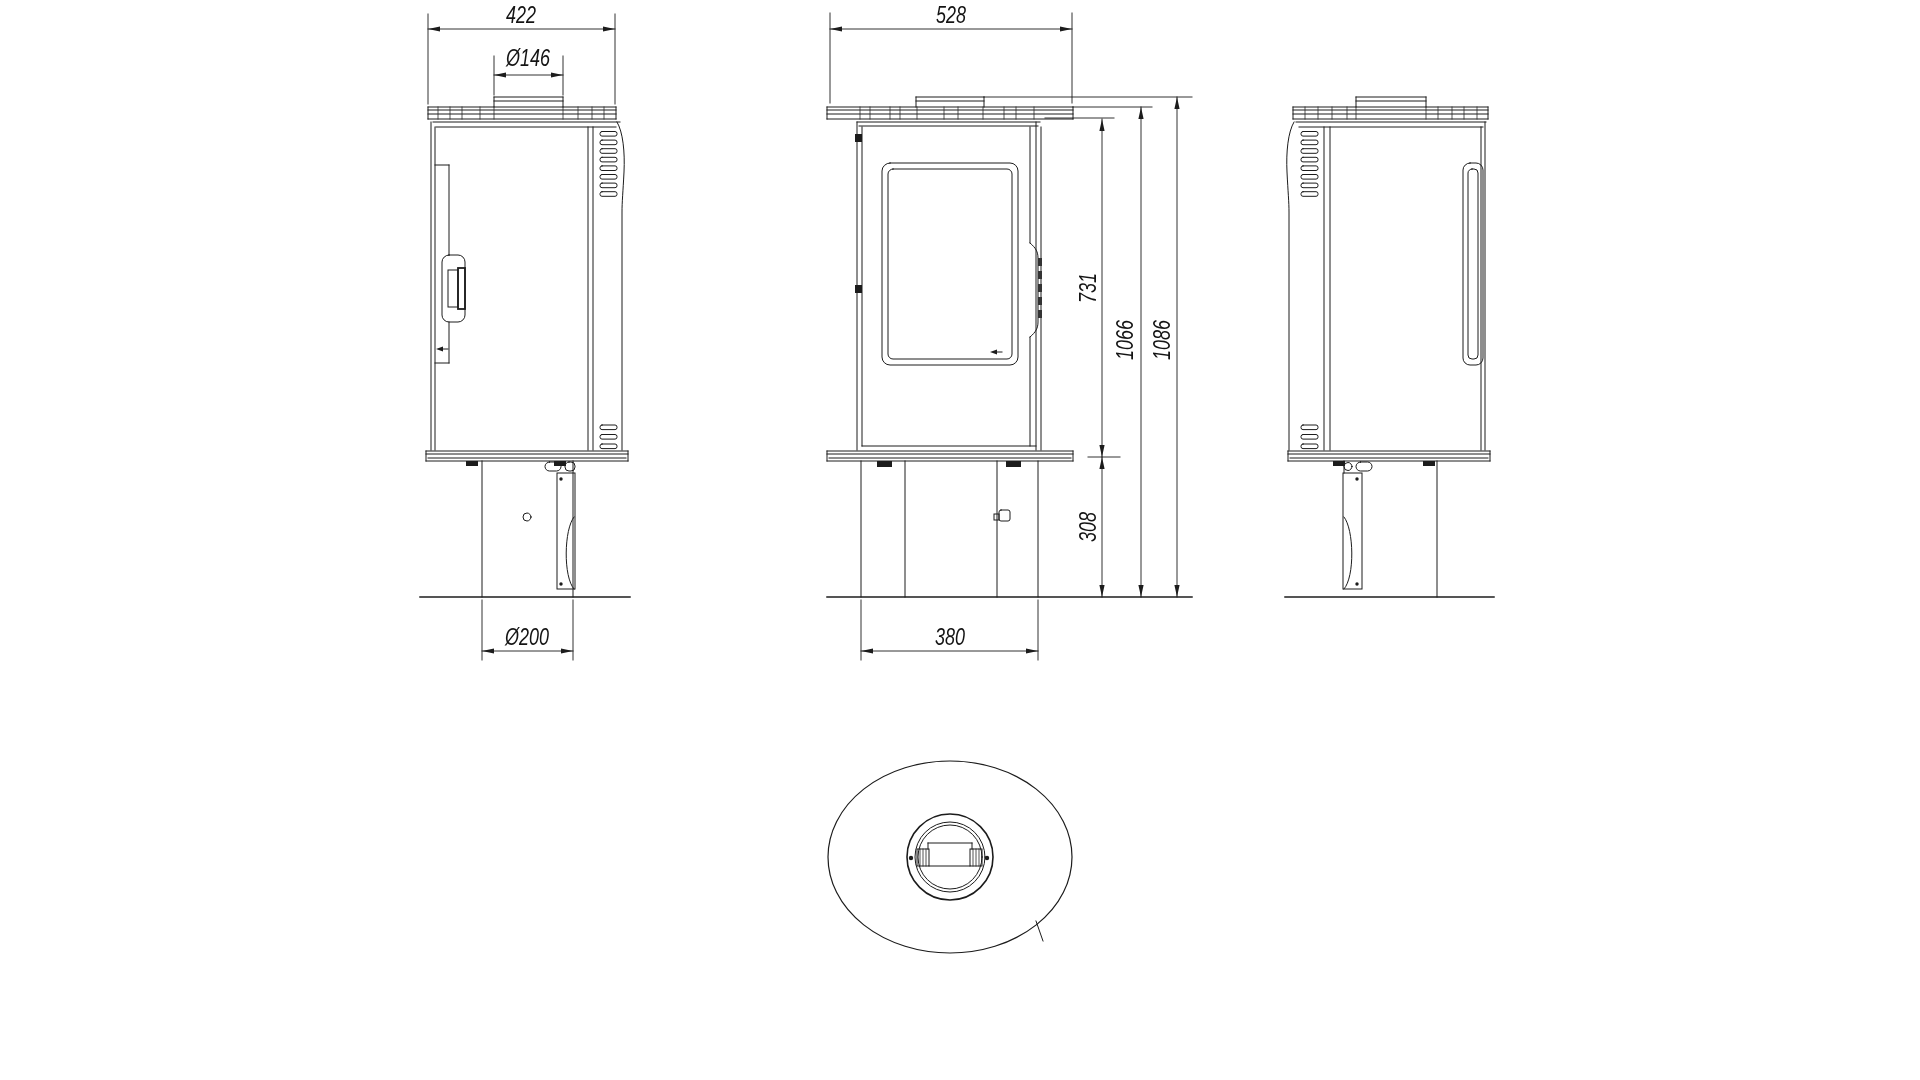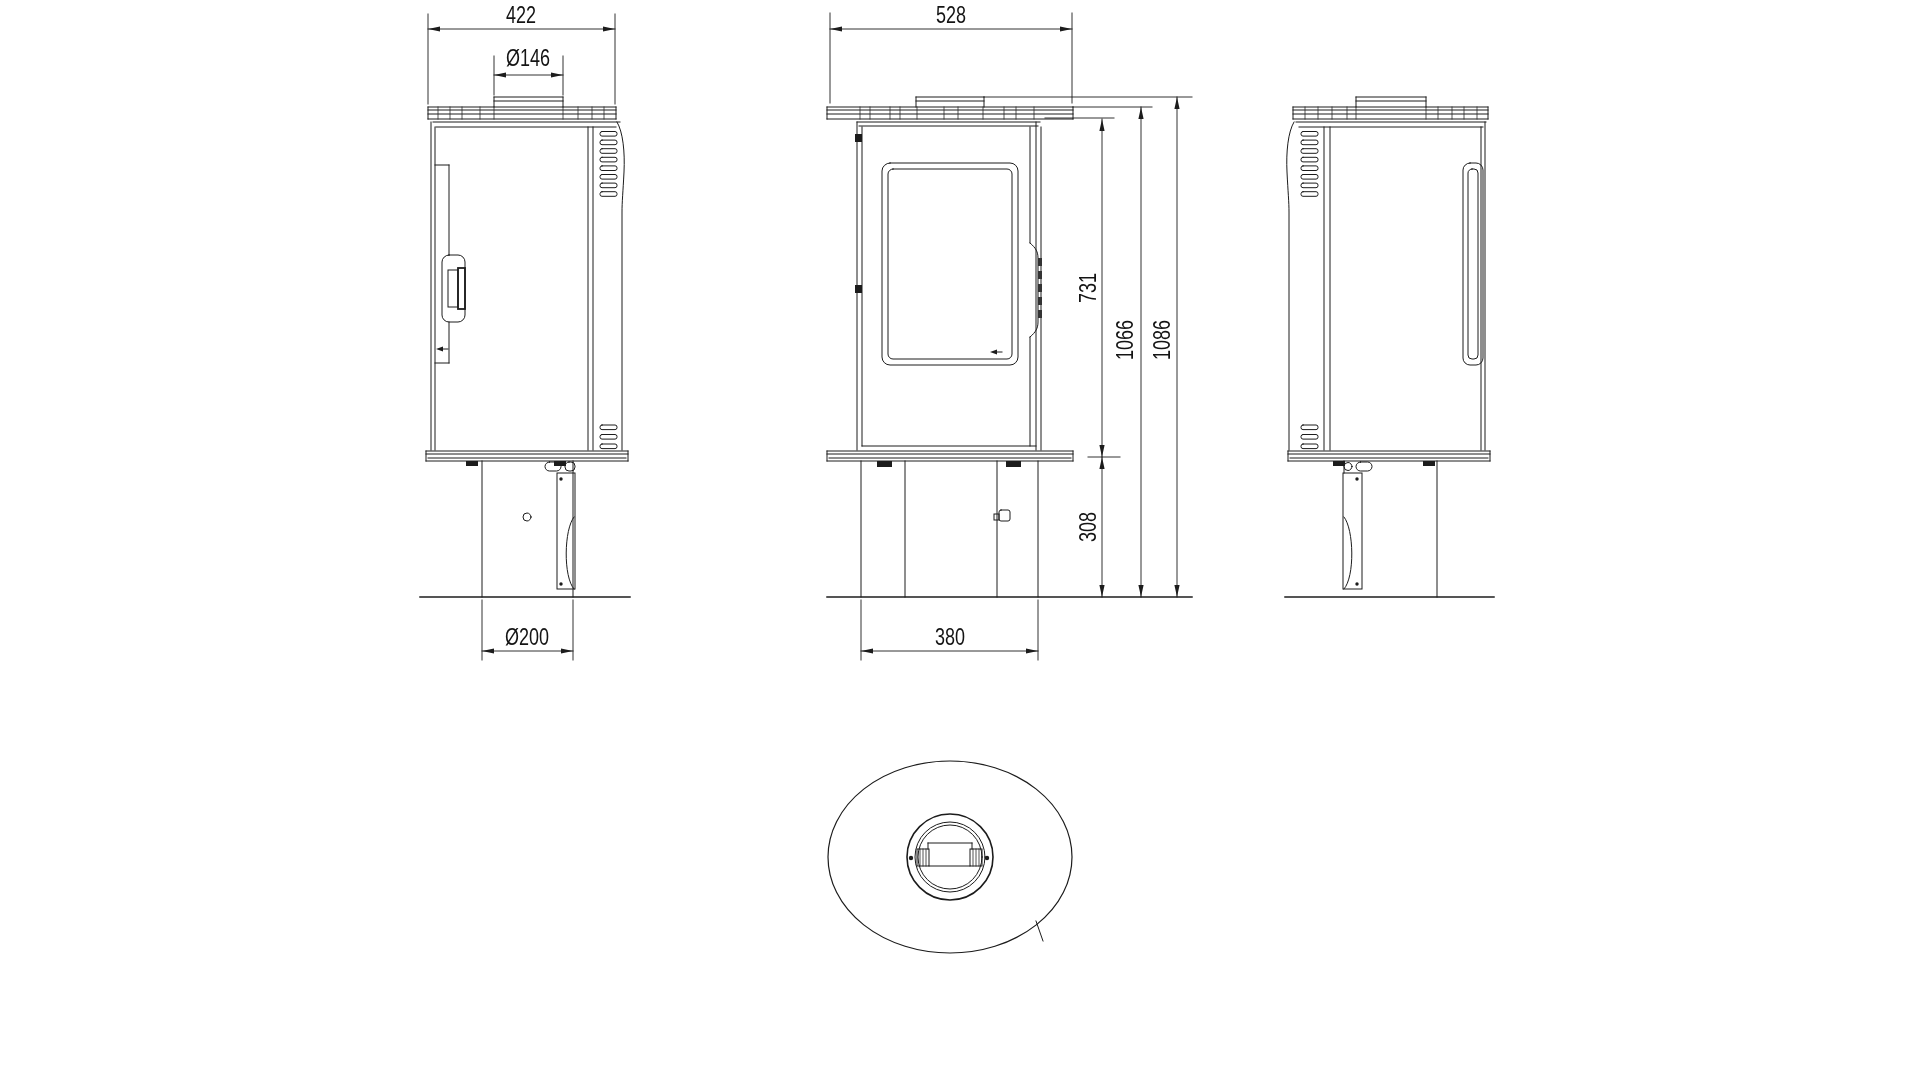--- a/index.html
+++ b/index.html
@@ -1,16 +1,16 @@
 <!DOCTYPE html>
 <html><head>
 <meta charset="utf-8">
 <style>
   html,body{margin:0;padding:0;background:#ffffff;}
-  #stage{position:relative;width:1920px;height:1080px;background:#ffffff;overflow:hidden;}
+  #stage{position:relative;width:1920px;height:1080px;background:#ffffff;overflow:hidden;font-style:italic;}
   svg{display:block;}
   .s{fill:none;stroke:#1c1c1c;stroke-width:1;stroke-linecap:square;}
   .s2{fill:none;stroke:#1c1c1c;stroke-width:1.5;stroke-linecap:square;}
   .sthin{fill:none;stroke:#2a2a2a;stroke-width:0.8;stroke-linecap:square;}
   .f{fill:#1c1c1c;stroke:none;}
   .grip{fill:none;stroke:#333333;stroke-width:4;stroke-dasharray:8 5;}
   .dim{fill:none;stroke:#1c1c1c;stroke-width:0.9;stroke-linecap:square;}
   text.dimtxt{font-family:"Liberation Sans",sans-serif;font-size:24px;fill:#141414;text-anchor:middle;}
 </style>
 </head>

